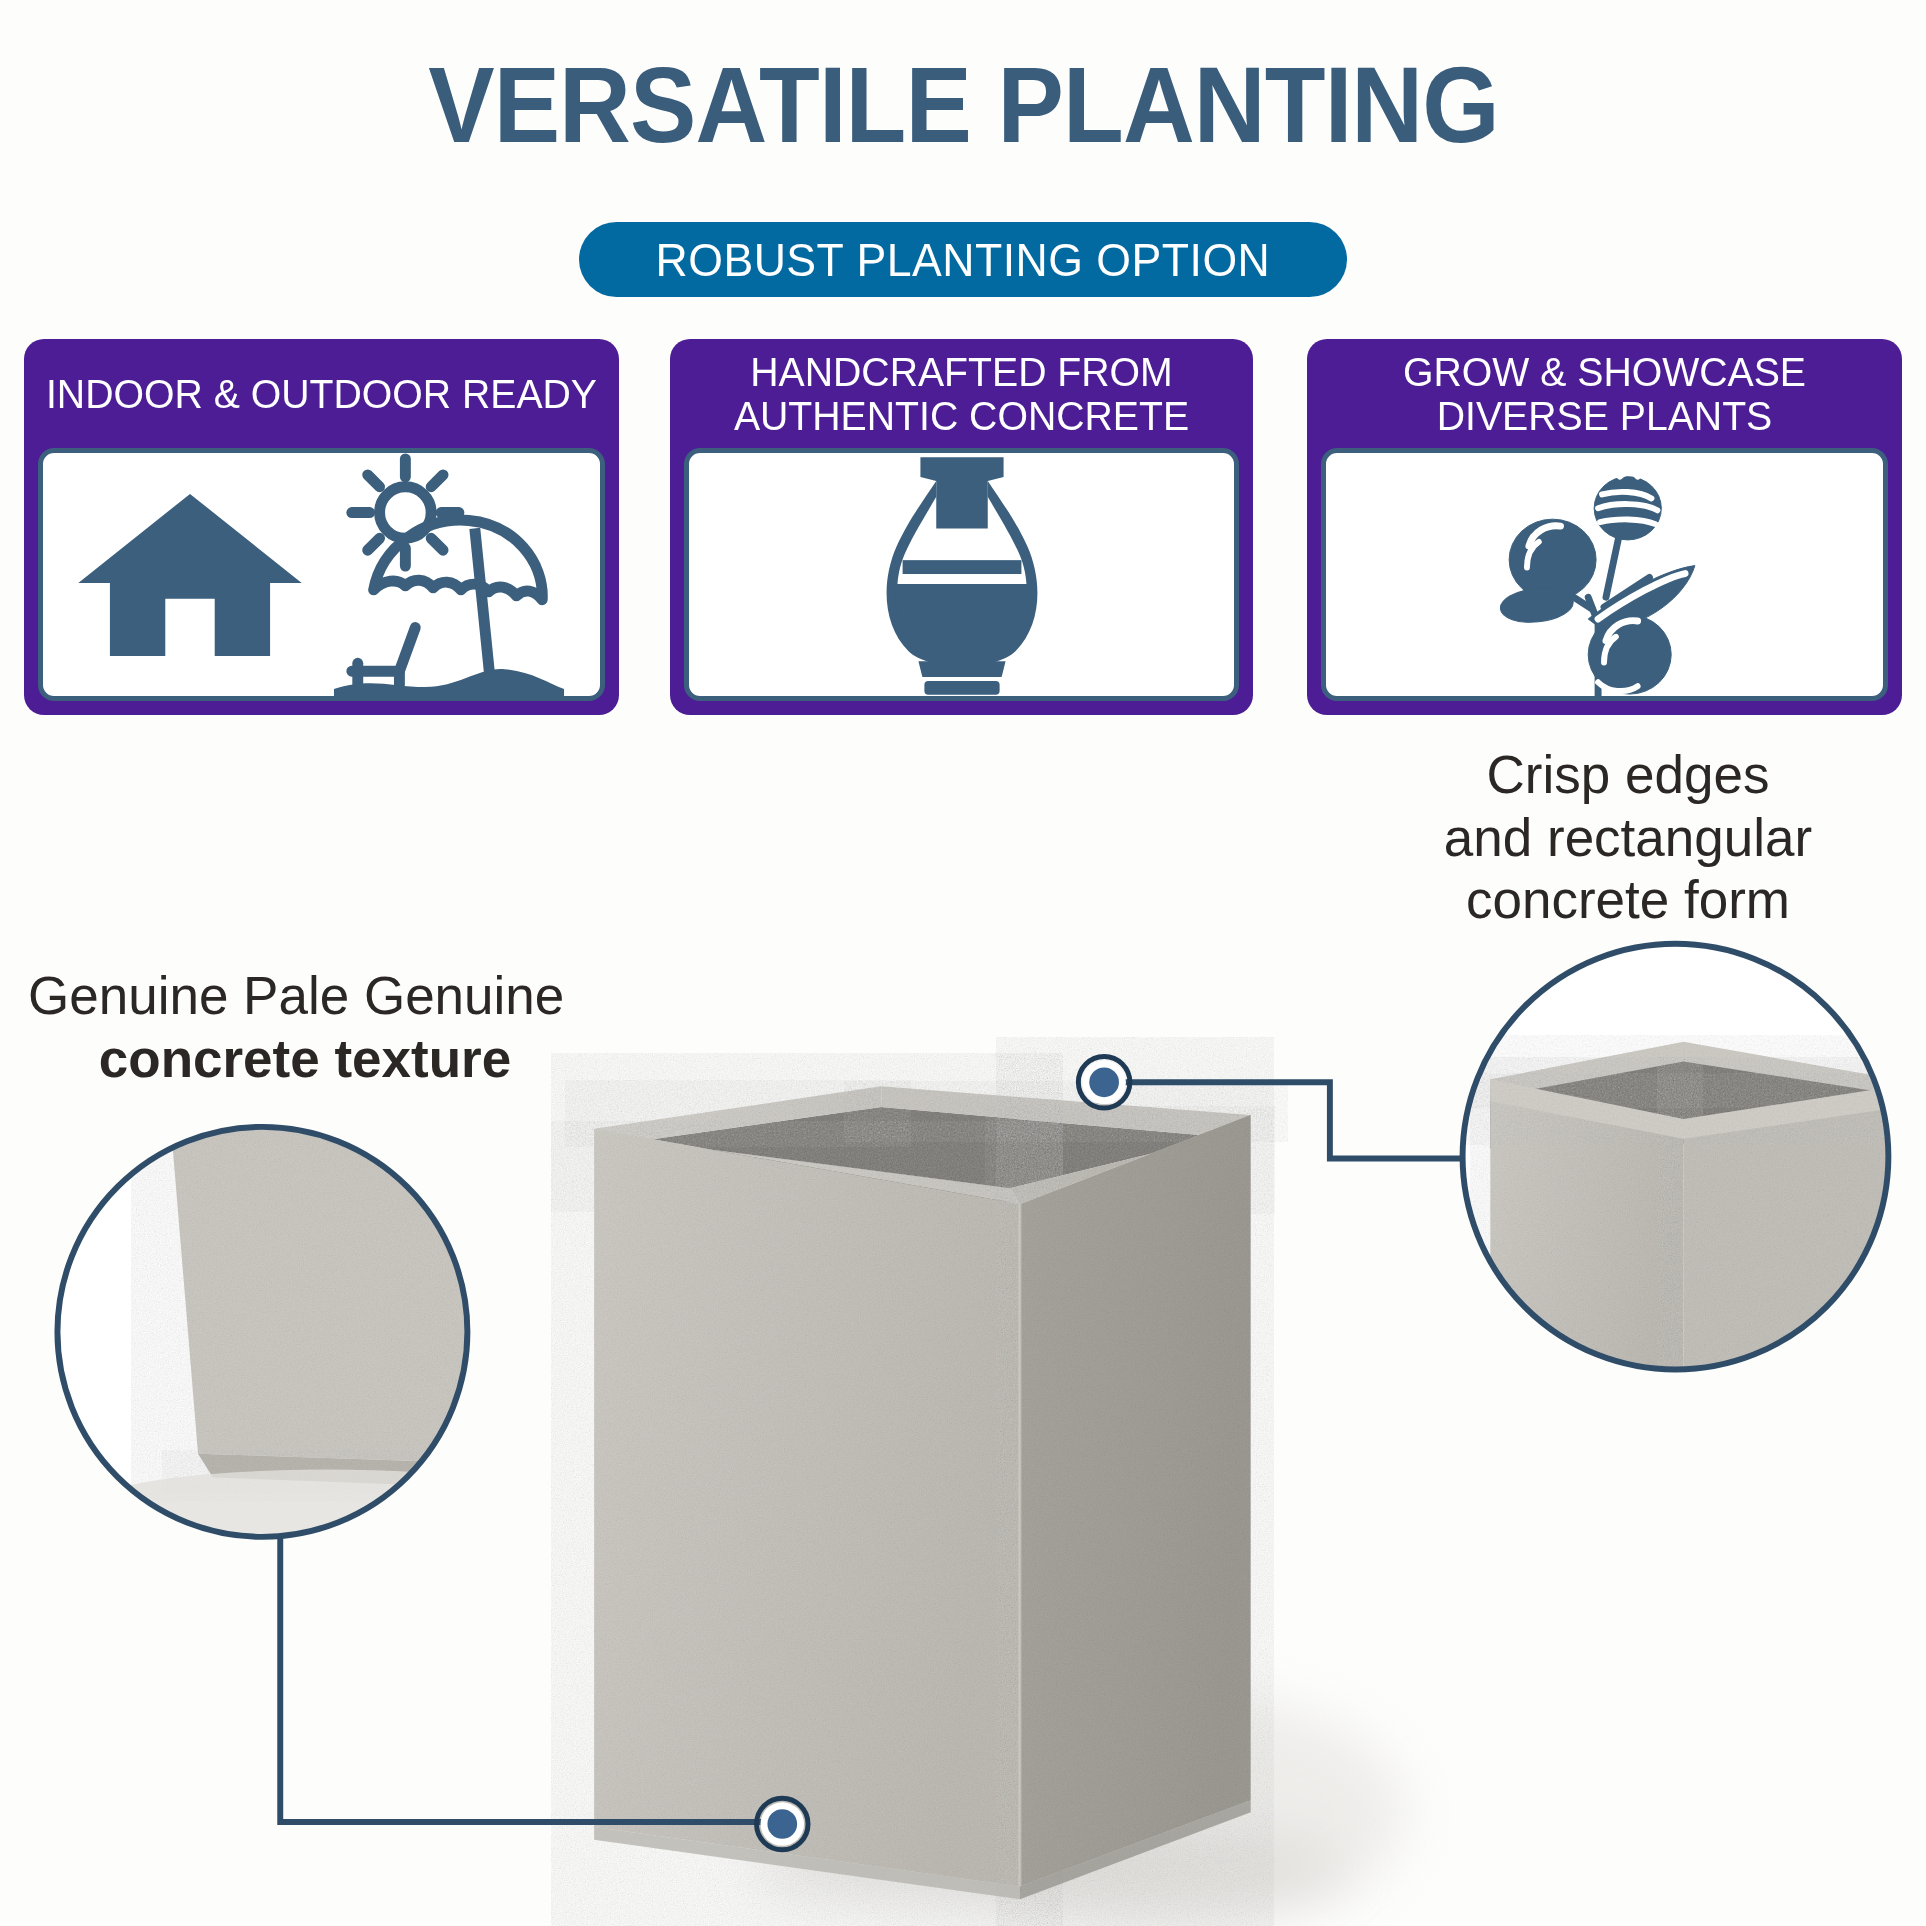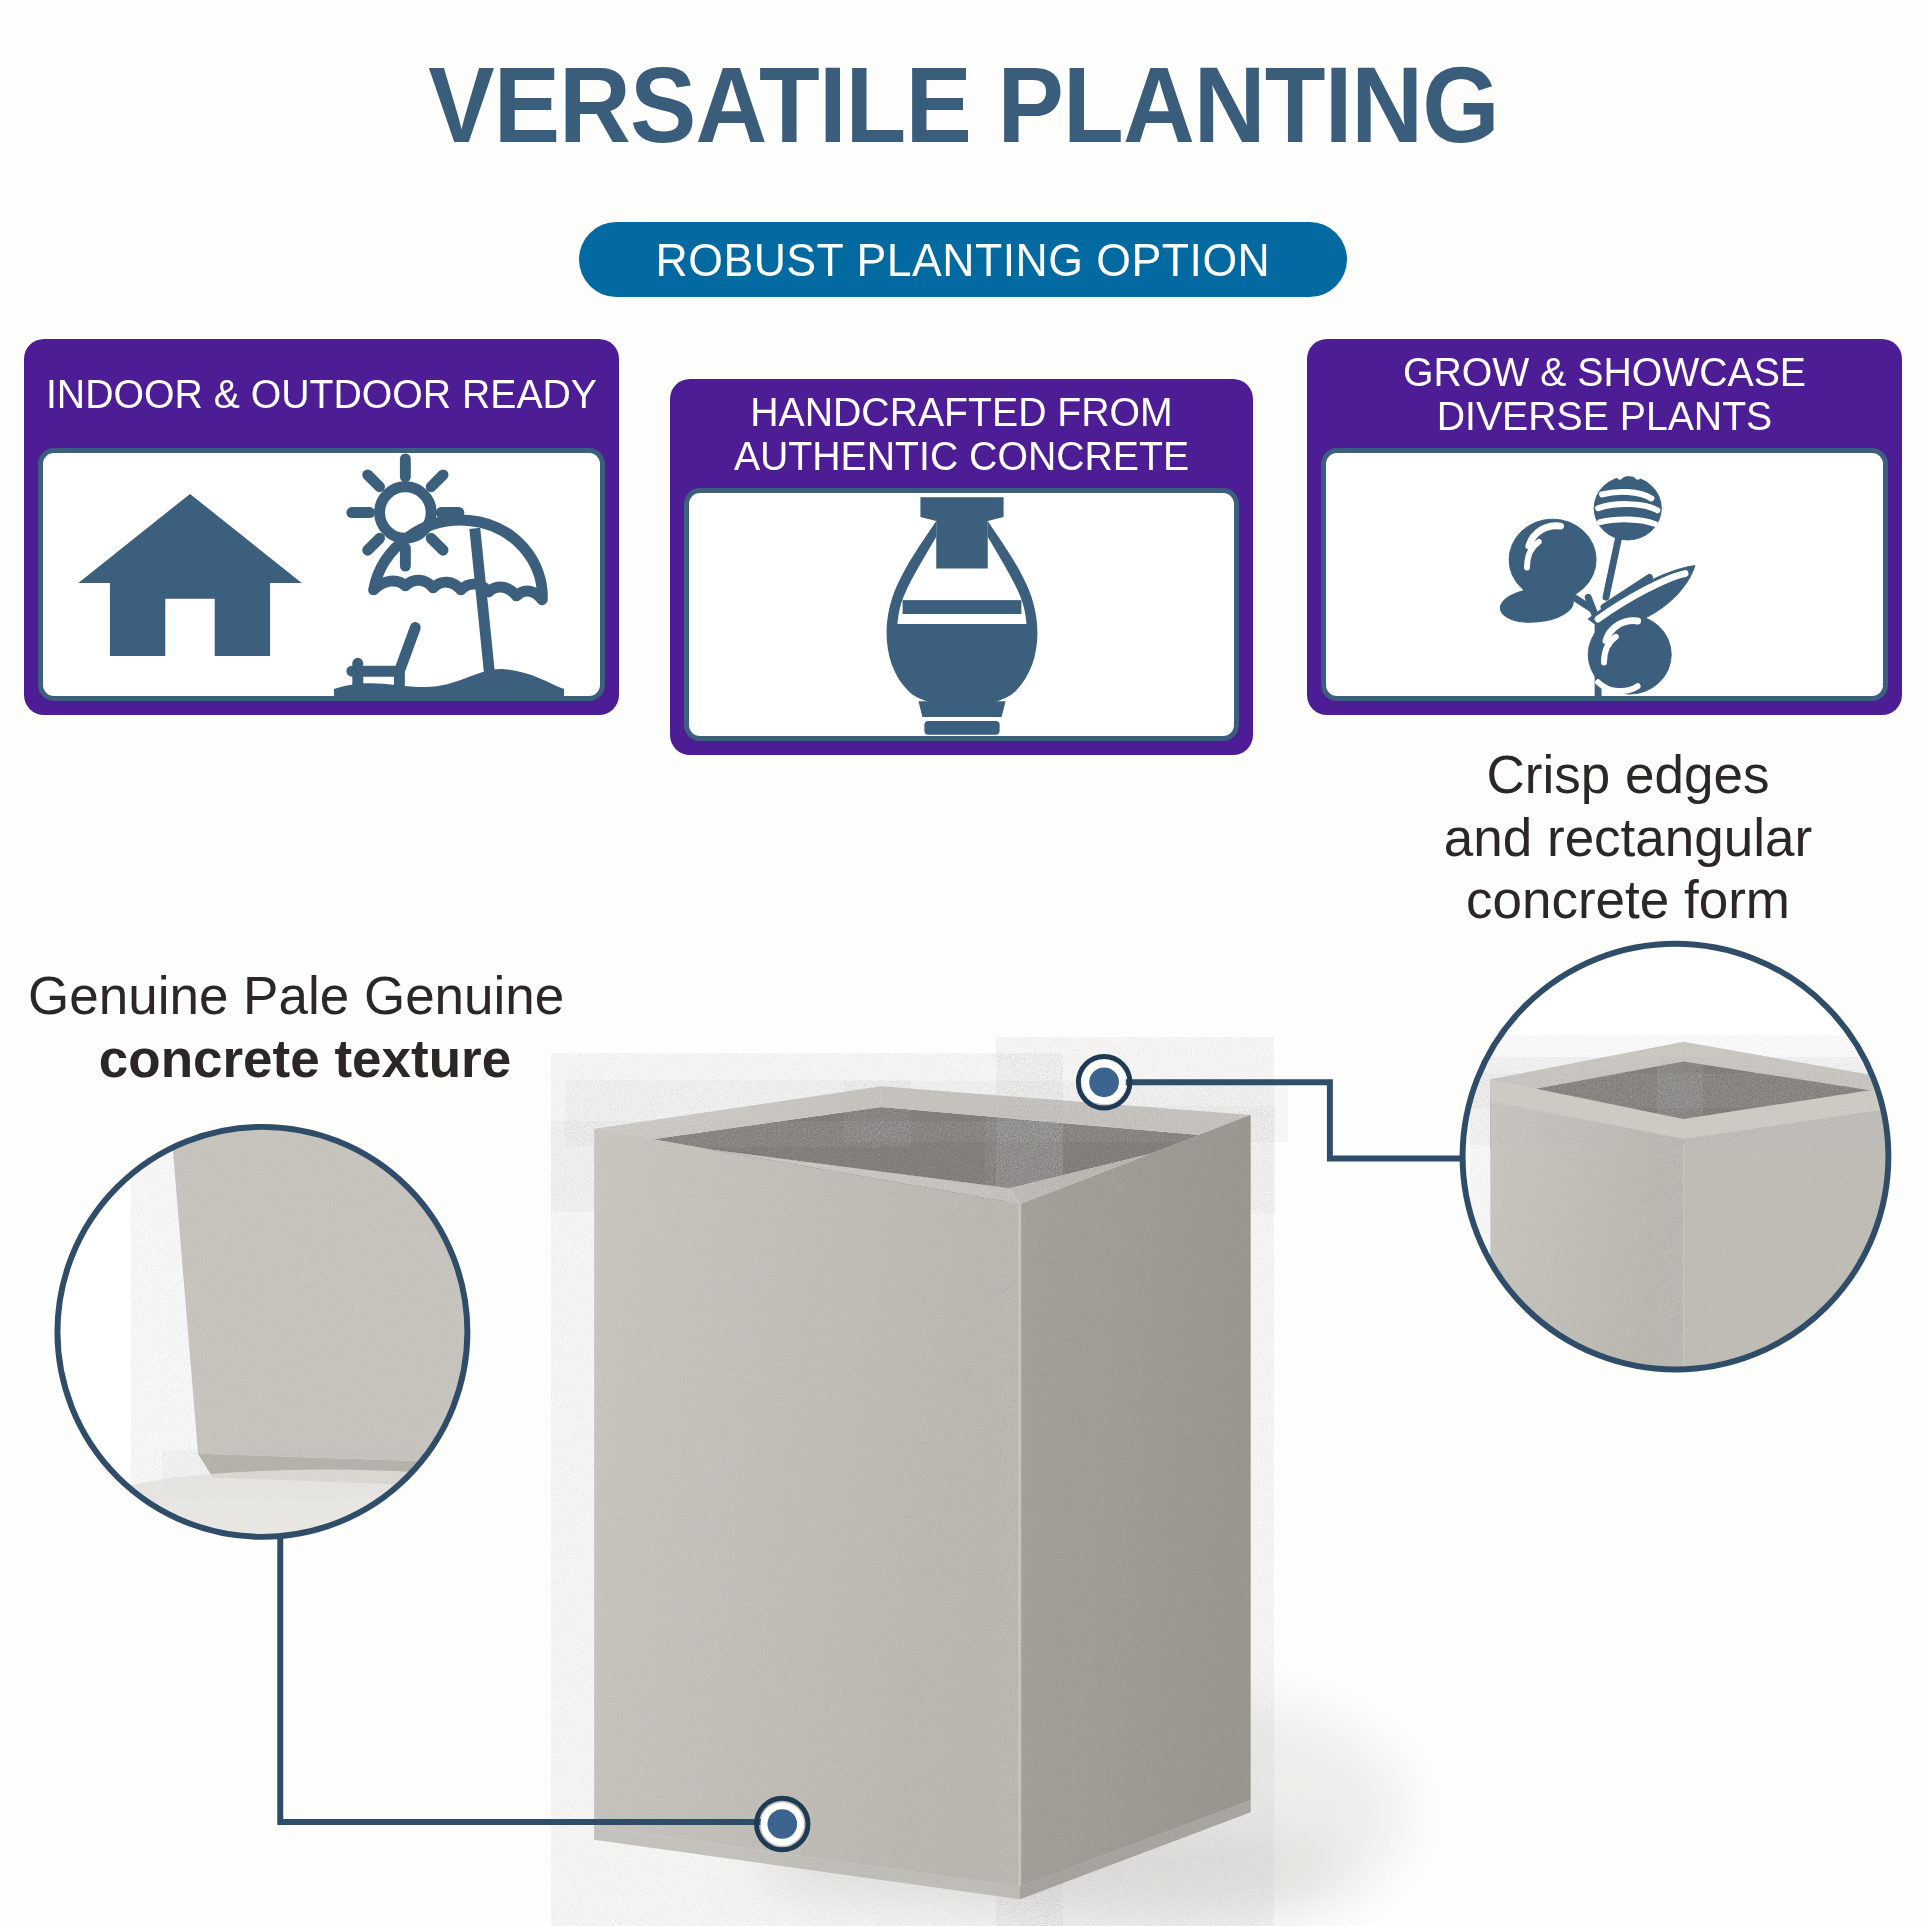--- a/index.html
+++ b/index.html
@@ -39,21 +39,21 @@
 
   
   .fbox{
     position:absolute;top:339px;height:376px;
     background:#4c1d95;
     border-radius:20px;
     box-sizing:border-box;
     padding:0;
   }
   .fbox-1{left:24px;width:595px;}
-  .fbox-2{left:670px;width:583px;margin-top:40px;}
+  .fbox-2{left:670px;width:583px;}
   .fbox-3{left:1307px;width:595px;}
 
   .fhead{
     height:107px;
     display:flex;align-items:center;justify-content:center;
     text-align:center;
     color:#fff;
     font-size:40px;line-height:1.08;
     padding:4px 12px 0 12px;
     box-sizing:border-box;

